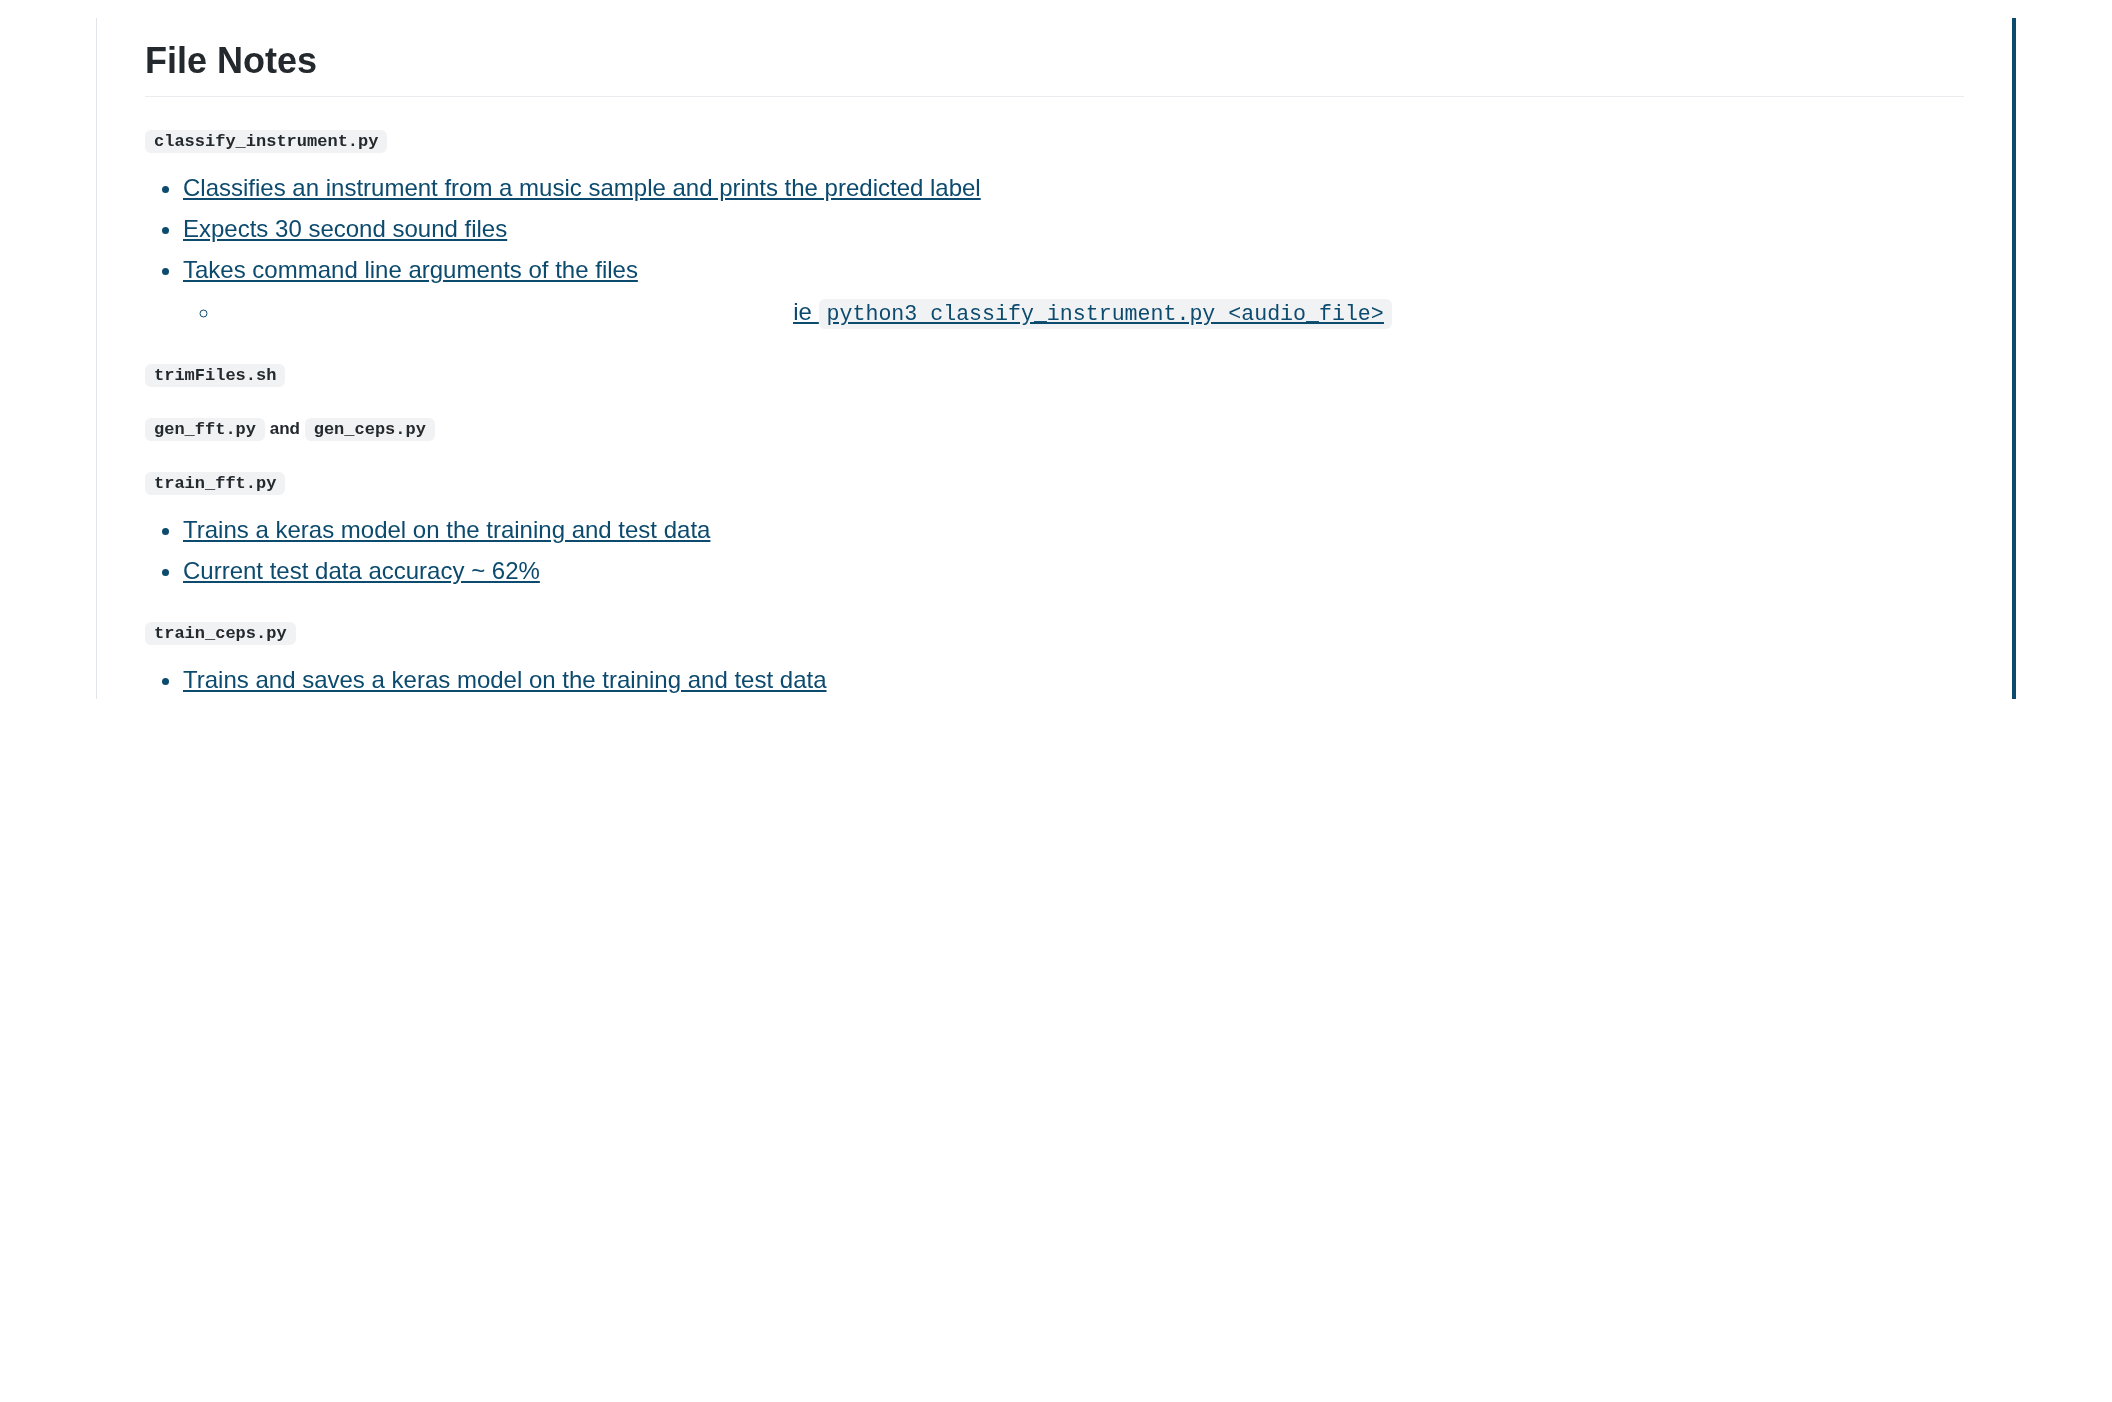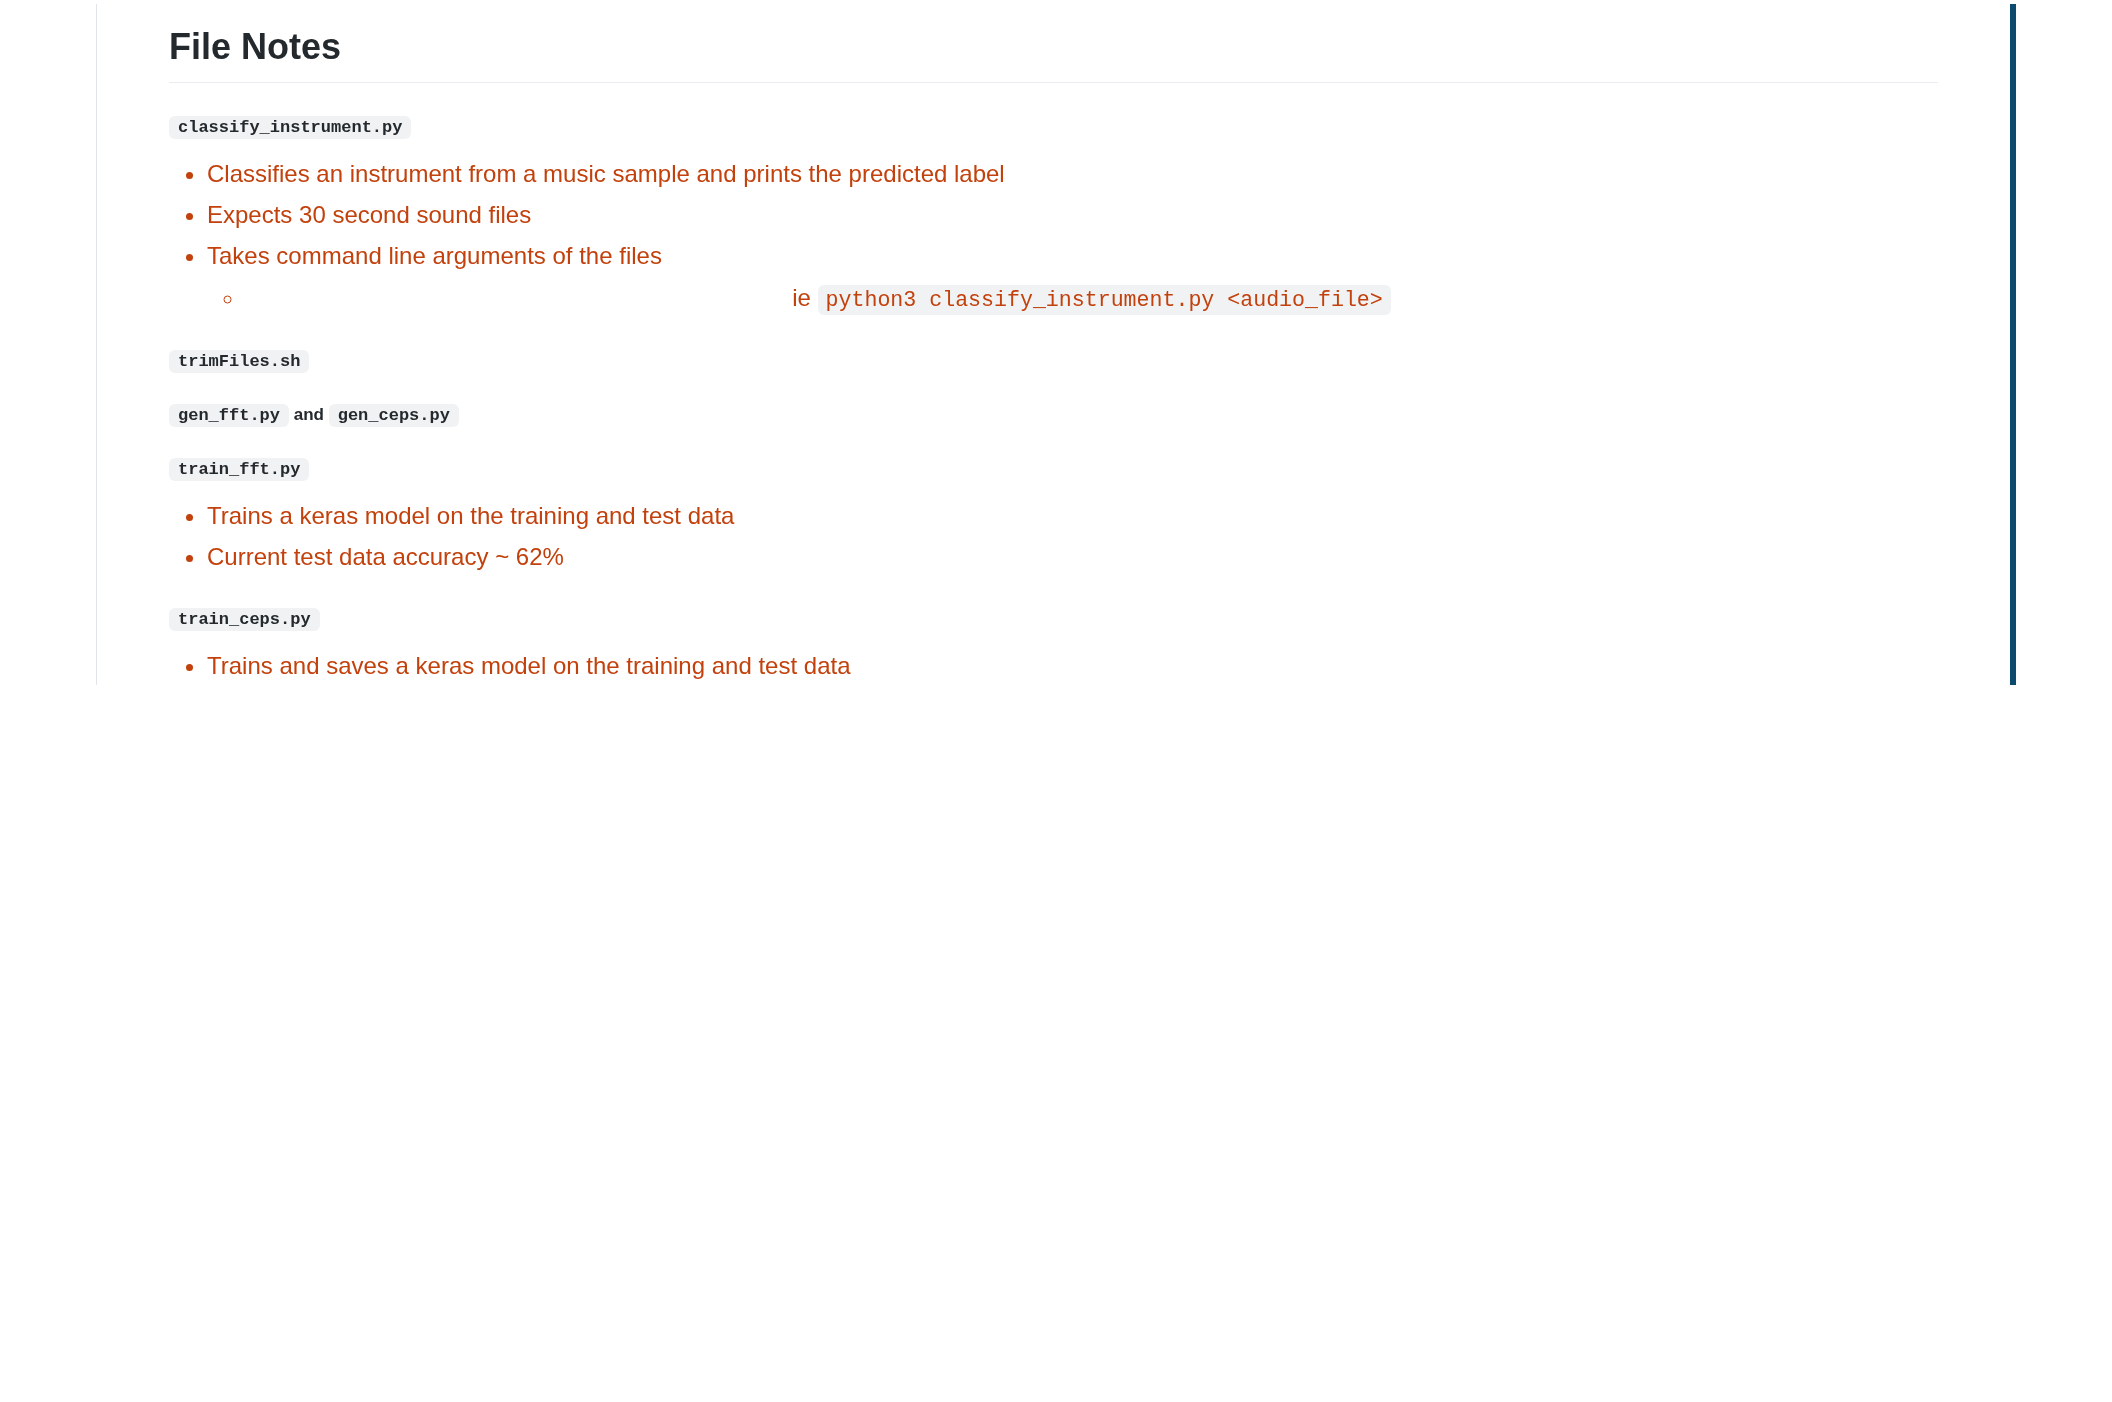--- a/index.html
+++ b/index.html
@@ -7,24 +7,24 @@
     }
     body {
       font-family: -apple-system, BlinkMacSystemFont, "Segoe UI", Helvetica, Arial, sans-serif;
       margin: 0;
       padding: 0;
       background: #ffffff;
       color: #24292e;
     }
     .container {
       max-width: 1920px;
-      margin: 4px auto;
+      margin: 18px auto;
       border-left: 1px solid #e1e4e8;
-      border-right: 6px solid #0c4a6e;
-      padding: 0 72px;
+      border-right: 4px solid #0c4a6e;
+      padding: 0 48px;
     }
     h1.section-title {
       font-size: 36px;
       font-weight: 600;
       margin: 0;
       padding: 22px 0 14px 0;
       border-bottom: 1px solid #eaecef;
       color: #24292e;
     }
     h2.file-heading {
@@ -33,22 +33,23 @@
       margin: 34px 0 18px 0;
       color: #24292e;
     }
     ul {
       margin: 0 0 0 0;
       padding-left: 38px;
     }
     li {
       font-size: 24px;
       line-height: 1.55;
-      color: #c2410c;
+      color: #0c4a6e;
       margin: 4px 0;
+      text-decoration: underline;
     }
     ul ul {
       list-style-type: circle;
       margin-top: 2px;
       text-align: center;
     }
     code {
       font-family: "SFMono-Regular", Consolas, "Liberation Mono", Menlo, monospace;
       background: #f1f2f3;
       padding: 3px 8px;

